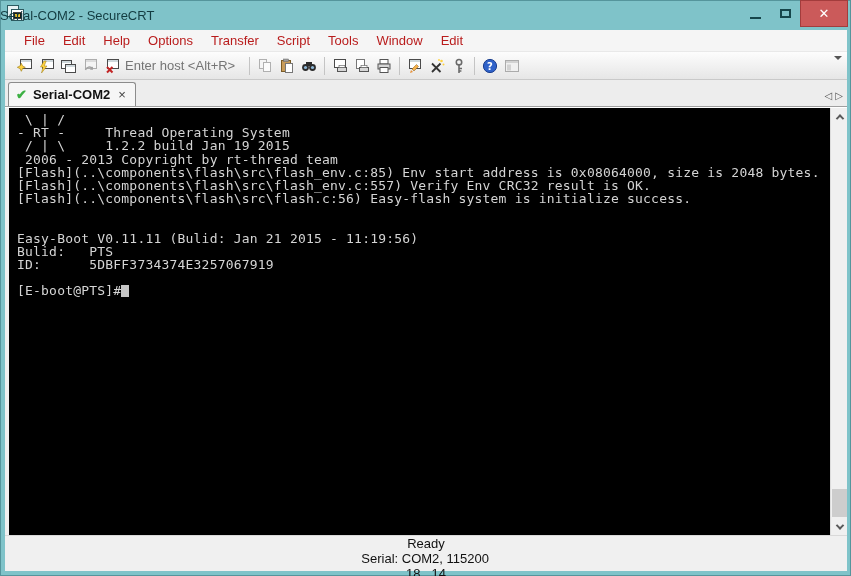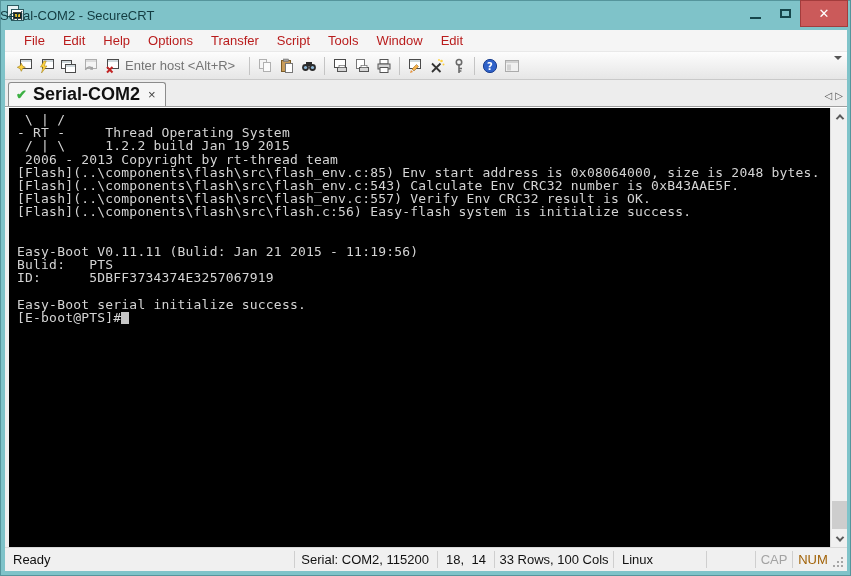--- a/index.html
+++ b/index.html
@@ -33,39 +33,39 @@
   .tbtn { width:22px; height:22px; display:flex; align-items:center; justify-content:center; }
   .tsep { width:1px; height:18px; background:#c4c4c4; margin:0 4px; }
   .host-input { width:118px; height:18px; border:none; outline:none; background:transparent; font-size:13px; color:#999; font-family:"Liberation Sans",sans-serif; margin:0 2px; }
   .tb-overflow { position:absolute; right:4px; top:8px; width:9px; }
   .tb-overflow .bar { width:8px; height:1px; background:#555; margin:0 auto 2px; }
   .tb-overflow .tri { width:0; height:0; border-left:4px solid transparent; border-right:4px solid transparent; border-top:4px solid #555; margin:0 auto; }
   
   .tabbar { height:27px; background:#ededed; display:flex; align-items:flex-end; position:relative; border-bottom:1px solid #9f9f9f; }
   .tab { margin-left:3px; height:24px; background:#f6f6f6; border:1px solid #8c8c8c; border-bottom:none; border-radius:3px 3px 0 0; display:flex; align-items:center; padding:0 9px 0 7px; gap:6px; }
   .tab-check { color:#3cb043; font-size:13px; font-weight:bold; }
-  .tab-label { font-size:18px; font-weight:bold; color:#111; }
+  .tab-label { font-size:13px; font-weight:bold; color:#111; }
   .tab-close { font-size:13px; color:#444; margin-left:2px; }
   .annotation { position:absolute; right:40px; bottom:1px; font-size:27px; color:#ff0000; font-family:"Liberation Sans",sans-serif; white-space:nowrap; }
   .tab-arrows { position:absolute; right:4px; bottom:5px; display:flex; gap:3px; font-size:10px; color:#555; }
   
   .term-area { flex:1; display:flex; background:#f0f0f0; padding-left:4px; border-top:1px solid #fff; }
   .terminal { flex:1; background:#000; color:#d4d4d4; font-family:"DejaVu Sans Mono", monospace; font-size:13px; letter-spacing:0.2px; padding:5px 0 0 8px; overflow:hidden; }
   .tline { height:13.2px; line-height:13.2px; white-space:pre; }
   .cursor { display:inline-block; width:7.5px; height:12px; background:#c6c6c6; vertical-align:-2px; }
   
   .vscroll { width:17px; background:#f0f0f0; border-left:1px solid #dcdcdc; position:relative; }
   .sb-btn { position:absolute; left:0; width:17px; height:17px; display:flex; align-items:center; justify-content:center; }
   .sb-up { top:0; } .sb-down { bottom:0; }
   .chev { width:6px; height:6px; border:solid #595959; border-width:0 2px 2px 0; }
   .chev-up { transform:rotate(-135deg) translate(-1px,-1px); }
   .chev-down { transform:rotate(45deg) translate(-1px,-1px); }
   .sb-thumb { position:absolute; left:1px; width:15px; height:28px; bottom:18px; background:#cdcdcd; }
   
-  .statusbar { height:24px; background:#f0f0f0; border-top:1px solid #d9d9d9; display:flex; align-items:center; font-size:13px; color:#111; }
+  .statusbar { height:36px; background:#f0f0f0; border-top:1px solid #d9d9d9; display:flex; align-items:center; font-size:13px; color:#111;flex-direction:column; }
   .sseg { display:flex; align-items:center; height:100%; padding:0 8px; white-space:pre; }
   .sseg-ready { flex:1; }
   .ssep { width:1px; height:17px; background:#cfcfcf; }
   .sseg-serial { width:142px; justify-content:flex-end; }
   .sseg-cursor { width:56px; justify-content:center; }
   .sseg-size { width:118px; justify-content:center; }
   .sseg-emu { width:92px; }
   .sseg-blank { width:48px; }
   .sseg-cap { width:36px; justify-content:center; color:#a3a3a3; }
   .sseg-num { width:40px; justify-content:center; color:#a16207; }
@@ -250,30 +250,28 @@
       </div>
     </div>
 
     <div class="term-area">
       <div class="terminal">
         <div class="tline"> \ | /</div>
         <div class="tline">- RT -     Thread Operating System</div>
         <div class="tline"> / | \     1.2.2 build Jan 19 2015</div>
         <div class="tline"> 2006 - 2013 Copyright by rt-thread team</div>
         <div class="tline">[Flash](..\components\flash\src\flash_env.c:85) Env start address is 0x08064000, size is 2048 bytes.</div>
-        <div class="tline">[Flash](..\components\flash\src\flash_env.c:543) Calculate Env CRC32 number is 0xB43AAE5F.</div>
         <div class="tline">[Flash](..\components\flash\src\flash_env.c:557) Verify Env CRC32 result is OK.</div>
         <div class="tline">[Flash](..\components\flash\src\flash.c:56) Easy-flash system is initialize success.</div>
         <div class="tline"></div>
         <div class="tline"></div>
         <div class="tline">Easy-Boot V0.11.11 (Bulid: Jan 21 2015 - 11:19:56)</div>
         <div class="tline">Bulid:   PTS</div>
         <div class="tline">ID:      5DBFF3734374E3257067919</div>
         <div class="tline"></div>
-        <div class="tline">Easy-Boot serial initialize success.</div>
         <div class="tline"><span>[E-boot@PTS]#</span><span class="cursor"></span></div>
       </div>
       <div class="vscroll">
         <div class="sb-btn sb-up">
             <span class="chev chev-up"></span>
           </div>
         <div class="sb-thumb"></div>
         <div class="sb-btn sb-down">
             <span class="chev chev-down"></span>
           </div>

